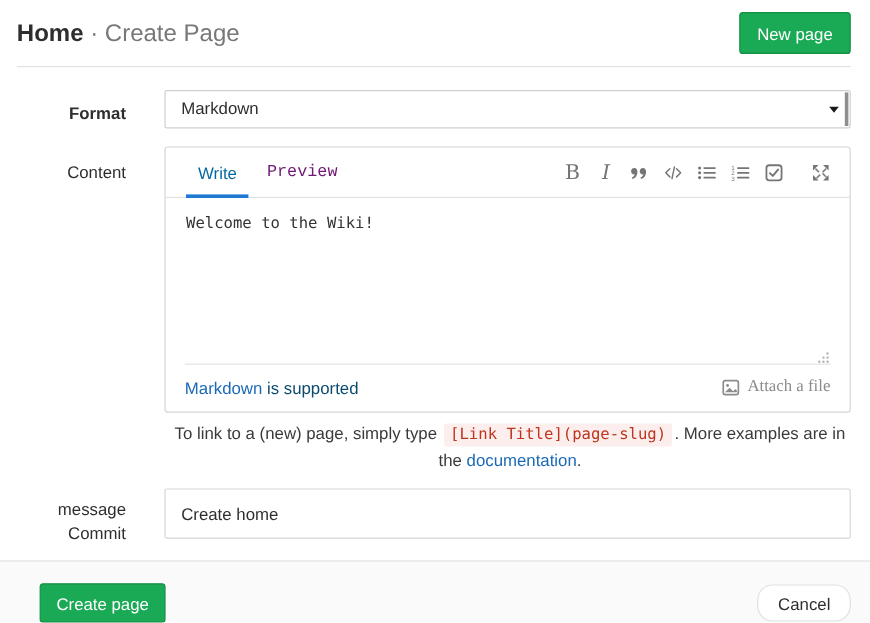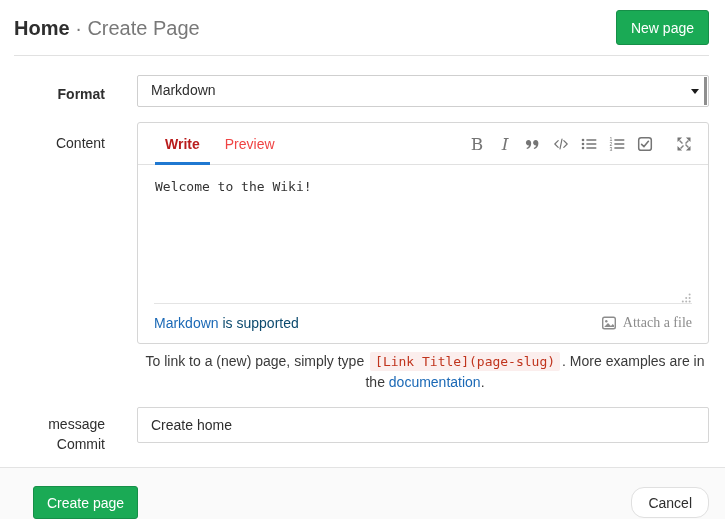--- a/index.html
+++ b/index.html
@@ -40,23 +40,23 @@
   
   .editor {
     position:absolute; left:137px; top:122px; width:572px; height:222px;
     border:1px solid #d6d6d6; border-radius:3px; background:#fff;
   }
   .editor-tabs {
     position:absolute; left:0; right:0; top:0; height:42px;
     border-bottom:1px solid #e1e1e1; display:flex; align-items:stretch;
   }
   .tab { font-size:14px; padding:0 10px; display:flex; align-items:center; position:relative; cursor:pointer; }
-  .tab-write { margin-left:17px; font-weight:700; color:#b91c1c; }
+  .tab-write { margin-left:17px; font-weight:400; color:#0369a1; }
   .tab-write::after { content:""; position:absolute; left:0; right:0; bottom:-1px; height:3px; background:#1f78d1; }
-  .tab-preview { margin-left:5px; color:#ef4444; }
+  .tab-preview { margin-left:5px; color:#701a75;font-family:Liberation Mono, monospace; }
   .editor-toolbar { margin-left:auto; display:flex; align-items:center; padding-right:16px; }
   .tb-btn { width:16px; height:18px; margin-left:12px; display:flex; align-items:center; justify-content:center; cursor:pointer; color:#757575; }
   .tb-btn.sep-before { margin-left:23px; }
   .tb-serif { font-family:"DejaVu Serif", serif; font-size:17px; line-height:16px; color:#757575; }
   .tb-serif.it { font-style:italic; }
   .editor-textarea {
     position:absolute; left:0; right:0; top:42px; height:138px;
     border:none; outline:none; resize:none; width:100%;
     padding:13px 17px; font-family:"DejaVu Sans Mono","Liberation Mono",monospace;
     font-size:13px; line-height:18px; color:#333; background:transparent; display:block;
@@ -74,21 +74,21 @@
 
   
   .hint { position:absolute; left:137px; top:351px; width:576px; font-size:14px; line-height:20px; color:#3a3a3a;text-align:center; }
   .code-span {
     font-family:"DejaVu Sans Mono","Liberation Mono",monospace; font-size:13px;
     color:#c0341d; background:#fbeeed; padding:2px 5px; border-radius:2px; margin:0 2px;
   }
 
   
   .commit-input {
-    position:absolute; left:137px; top:407px; width:572px; height:36px;
+    position:absolute; left:137px; top:407px; width:572px; height:42px;
     border:1px solid #d6d6d6; border-radius:2px; padding:0 13px;
     font-size:14px; color:#2e2e2e; font-family:"Liberation Sans", sans-serif; outline:none; background:#fff;
   }
 
   
   .footer-bar { position:absolute; left:0; right:0; top:467px; bottom:0; background:#fafafa; border-top:1px solid #e3e3e3; }
   .create-btn { position:absolute; left:33px; top:18px; height:33px; padding:0 13px; }
   .cancel-btn {
     position:absolute; right:16px; top:19px; height:31px; padding:0 16px;
     background:#fff; border:1px solid #e0e0e0; border-radius:13px; color:#2e2e2e;

